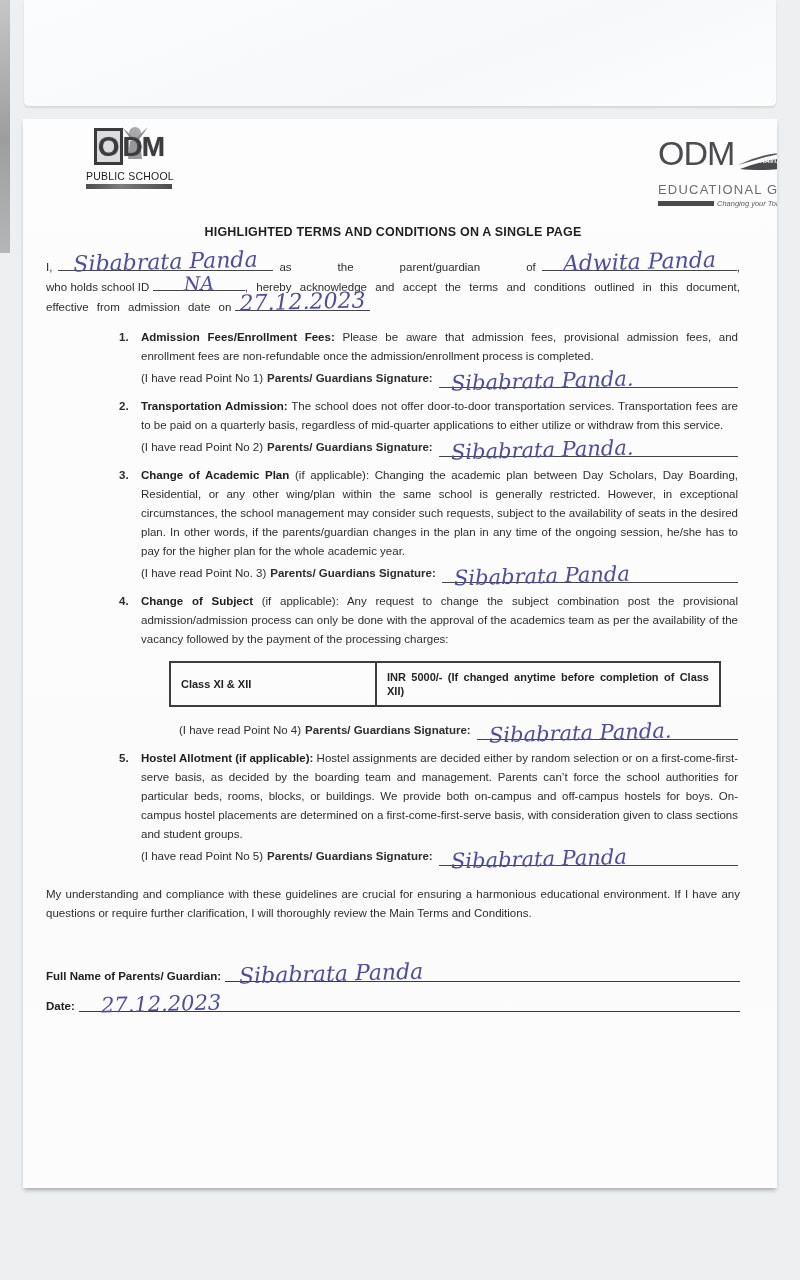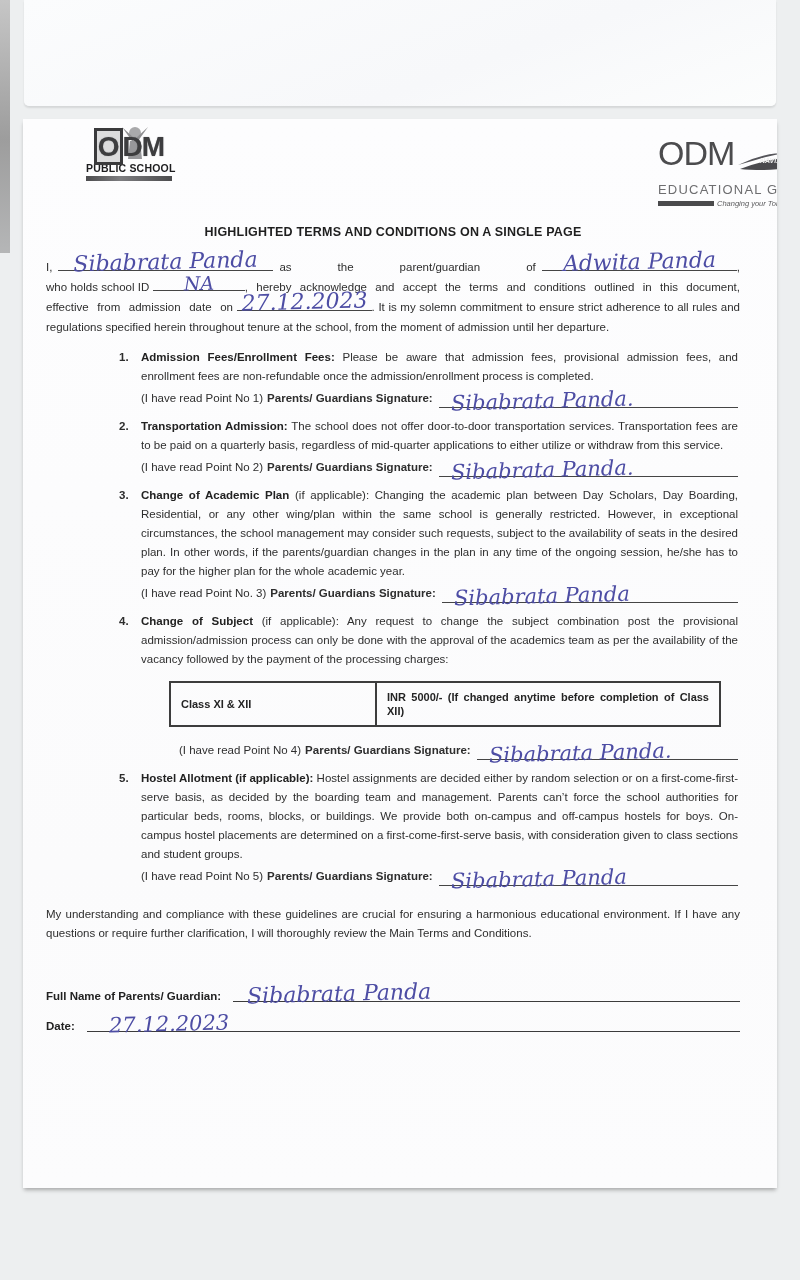--- a/index.html
+++ b/index.html
@@ -32,21 +32,21 @@
   
   .header { position:relative; height:94px; }
   .logo-left { position:absolute; left:40px; top:10px; width:86px; text-align:center; }
   .person-icon { position:absolute; left:32px; top:-4px; z-index:0; }
   .odm-big {
     position:relative; z-index:1;
     font-size:28px; font-weight:bold; color:#3d3d3f; letter-spacing:-1px; line-height:28px;
     margin-top:4px; text-shadow:0 0 1px #77787a;
   }
   .odm-big .boxed { border:3px solid #3a3a3c; padding:0 1px; background:rgba(70,70,72,0.18); }
-  .odm-sub { font-size:10.5px; font-weight:bold; color:#1d1d1f; letter-spacing:0.2px; margin-top:1px; white-space:nowrap; }
+  .odm-sub { font-size:10.5px; font-weight:normal; color:#1d1d1f; letter-spacing:0.2px; margin-top:9px; white-space:nowrap; }
   .odm-bar { height:5px; background:linear-gradient(90deg,#4c4c4e,#7d7d80 40%,#4c4c4e); margin-top:2px; }
   .logo-right { position:absolute; left:612px; top:18px; width:176px; }
   .lr-row { display:flex; align-items:flex-start; }
   .odm-big2 { font-size:34px; font-weight:normal; color:#4c4c4e; letter-spacing:-1px; line-height:32px; }
   .swoosh { margin:2px 0 0 2px; }
   .edu { font-size:13px; color:#6e6e70; letter-spacing:1.2px; white-space:nowrap; margin-top:3px; font-weight:500; }
   .tag-row { display:flex; align-items:center; margin-top:2px; }
   .tagbar { width:56px; height:5px; background:#4a4a4c; margin-right:3px; }
   .tagline { font-size:7.5px; font-style:italic; color:#5a5a5c; white-space:nowrap; }
   
@@ -78,21 +78,21 @@
   .sig-line { flex:1; border-bottom:1.5px solid #454545; margin-left:6px; position:relative; height:16px; }
   .sig-line .hand { position:absolute; left:12px; bottom:-5px; font-size:21px; }
   .fee-table { border-collapse:collapse; margin:12px 0 12px 28px; width:552px; }
   .fee-table td {
     border:2px solid #3d3d3d; font-size:11px; font-weight:bold; color:#242424;
     padding:7px 10px; line-height:14px;
   }
   .fee-table td.c1 { width:206px; }
   .ack-indent { margin-left:38px; }
   .closing { margin-top:19px; font-size:11.5px; line-height:19px; text-align:justify; color:#2e2e2e; }
-  .foot-row { display:flex; align-items:flex-end; font-size:11.5px;gap:8px; }
+  .foot-row { display:flex; align-items:flex-end; font-size:11.5px; }
   .foot-row.name { margin-top:42px; }
   .foot-row.date { margin-top:13px; }
   .foot-label { font-weight:bold; white-space:nowrap; }
   .foot-line { flex:1; border-bottom:1.8px solid #3c3c3c; margin-left:4px; position:relative; height:17px; }
   .foot-line .hand { position:absolute; bottom:-4px; }
   .foot-line.fl-name .hand { left:14px; font-size:22px; }
   .foot-line.fl-date .hand { left:22px; font-size:21px; }
 </style>
 </head>
 <body>
@@ -135,21 +135,21 @@
   </div>
 
   <div class="doc-title">HIGHLIGHTED TERMS AND CONDITIONS ON A SINGLE PAGE</div>
 
   <p class="intro">
     <span>I,</span>
     <span class="blank b-parent"><span class="hand hand-lg">Sibabrata Panda</span></span>
     <span class="seg-as">as the parent/guardian of</span>
     <span class="blank b-student"><span class="hand hand-lg">Adwita Panda</span></span><span>, who holds school ID</span>
     <span class="blank b-id"><span class="hand hand-md">NA</span></span><span class="seg-ack">, hereby acknowledge and accept the terms and conditions outlined in this document, effective from admission date on</span>
-    <span class="blank b-date"><span class="hand hand-lg">27.12.2023</span></span><span>. It is my solemn commitment to ensure strict adherence to all rules and regulations specified herein throughout tenure at the school, from the moment of admission until her departure.</span>
+    <span class="blank b-date"><span class="hand hand-lg">27.12.2023</span></span>
   </p>
 
   <div class="points">
 
     <div class="point">
       <div class="pnum">1.</div>
       <div class="pbody">
         <b>Admission Fees/Enrollment Fees:</b>
         <span>Please be aware that admission fees, provisional admission fees, and enrollment fees are non-refundable once the admission/enrollment process is completed.</span>
         <div class="ack-row">

